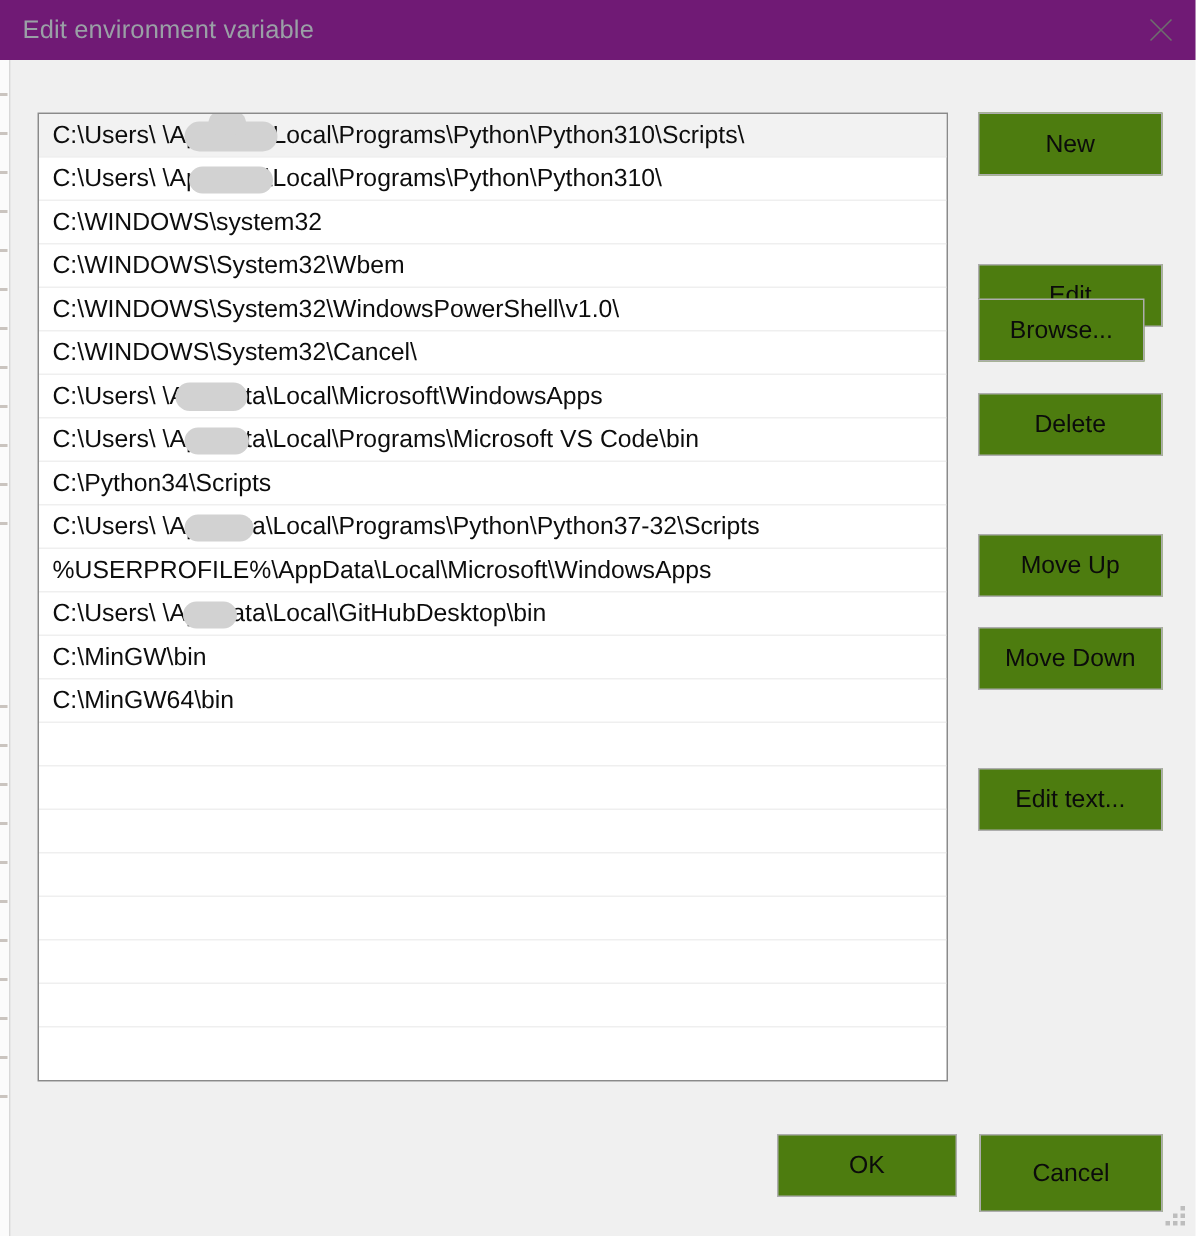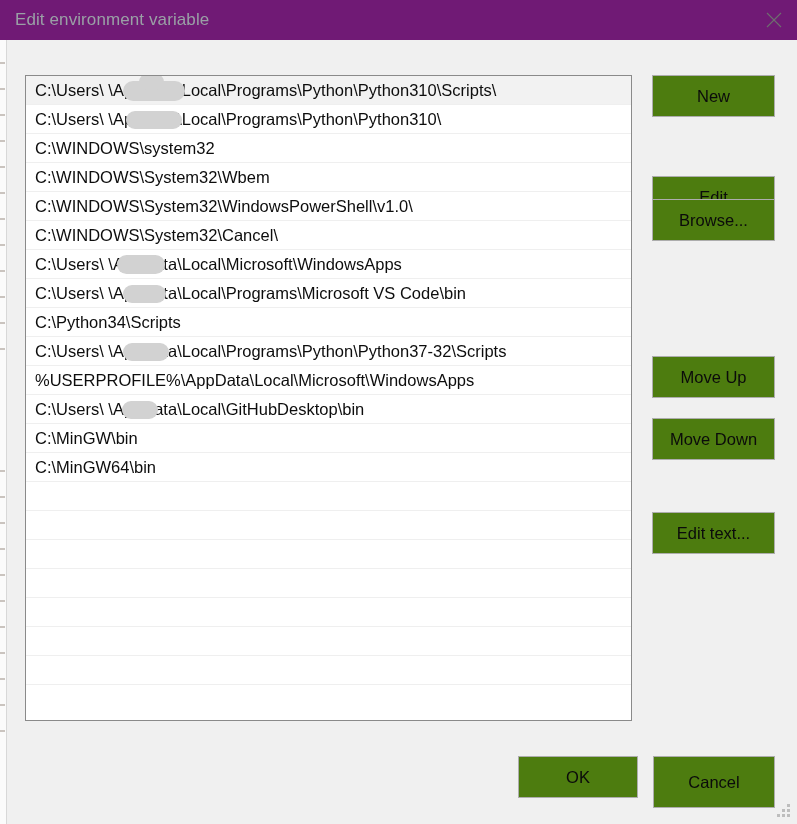--- a/index.html
+++ b/index.html
@@ -131,21 +131,21 @@
     font-family: "Liberation Sans", sans-serif;
     font-size: 16.5px;
     color: #0b0b0b;
     padding: 0;
     cursor: default;
     text-align: center;
     white-space: nowrap;
   }
   #btn-new        { left: 652px; top: 75px;  width: 123px; height: 42px; }
   #btn-edit       { left: 652px; top: 137px; width: 123px; height: 42px; margin-top: 39px; }
-  #btn-browse     { left: 652px; top: 199px; width: 123px; height: 42px; }
+  #btn-browse     { left: 652px; top: 199px; width: 111px; height: 42px; }
   #btn-delete     { left: 652px; top: 262px; width: 123px; height: 42px; }
   #btn-move-up    { left: 652px; top: 356px; width: 123px; height: 42px; }
   #btn-move-down  { left: 652px; top: 418px; width: 123px; height: 42px; }
   #btn-edit-text  { left: 652px; top: 512px; width: 123px; height: 42px; }
   #btn-ok         { left: 518px; top: 756px; width: 120px; height: 42px; }
   #btn-cancel     { left: 653px; top: 756px; width: 122px; height: 52px; }
 
   
   #resize-grip {
     position: absolute;
@@ -224,20 +224,21 @@
       <div class="list-row empty-row"><span class="row-text"></span></div>
       <div class="list-row empty-row"><span class="row-text"></span></div>
       <div class="list-row empty-row"><span class="row-text"></span></div>
       <div class="list-row empty-row"><span class="row-text"></span></div>
       <div class="list-row empty-row"><span class="row-text"></span></div>
     </div>
 
   <button class="dlg-button" id="btn-new">New</button>
   <button class="dlg-button" id="btn-edit">Edit</button>
   <button class="dlg-button" id="btn-browse">Browse...</button>
+  <button class="dlg-button" id="btn-delete">Delete</button>
   <button class="dlg-button" id="btn-move-up">Move Up</button>
   <button class="dlg-button" id="btn-move-down">Move Down</button>
   <button class="dlg-button" id="btn-edit-text">Edit text...</button>
 
   <button class="dlg-button" id="btn-ok">OK</button>
   <button class="dlg-button" id="btn-cancel">Cancel</button>
 
   <div id="resize-grip">
       <i style="left: 10px; top: 0px;"></i>
       <i style="left: 5px; top: 5px;"></i>

